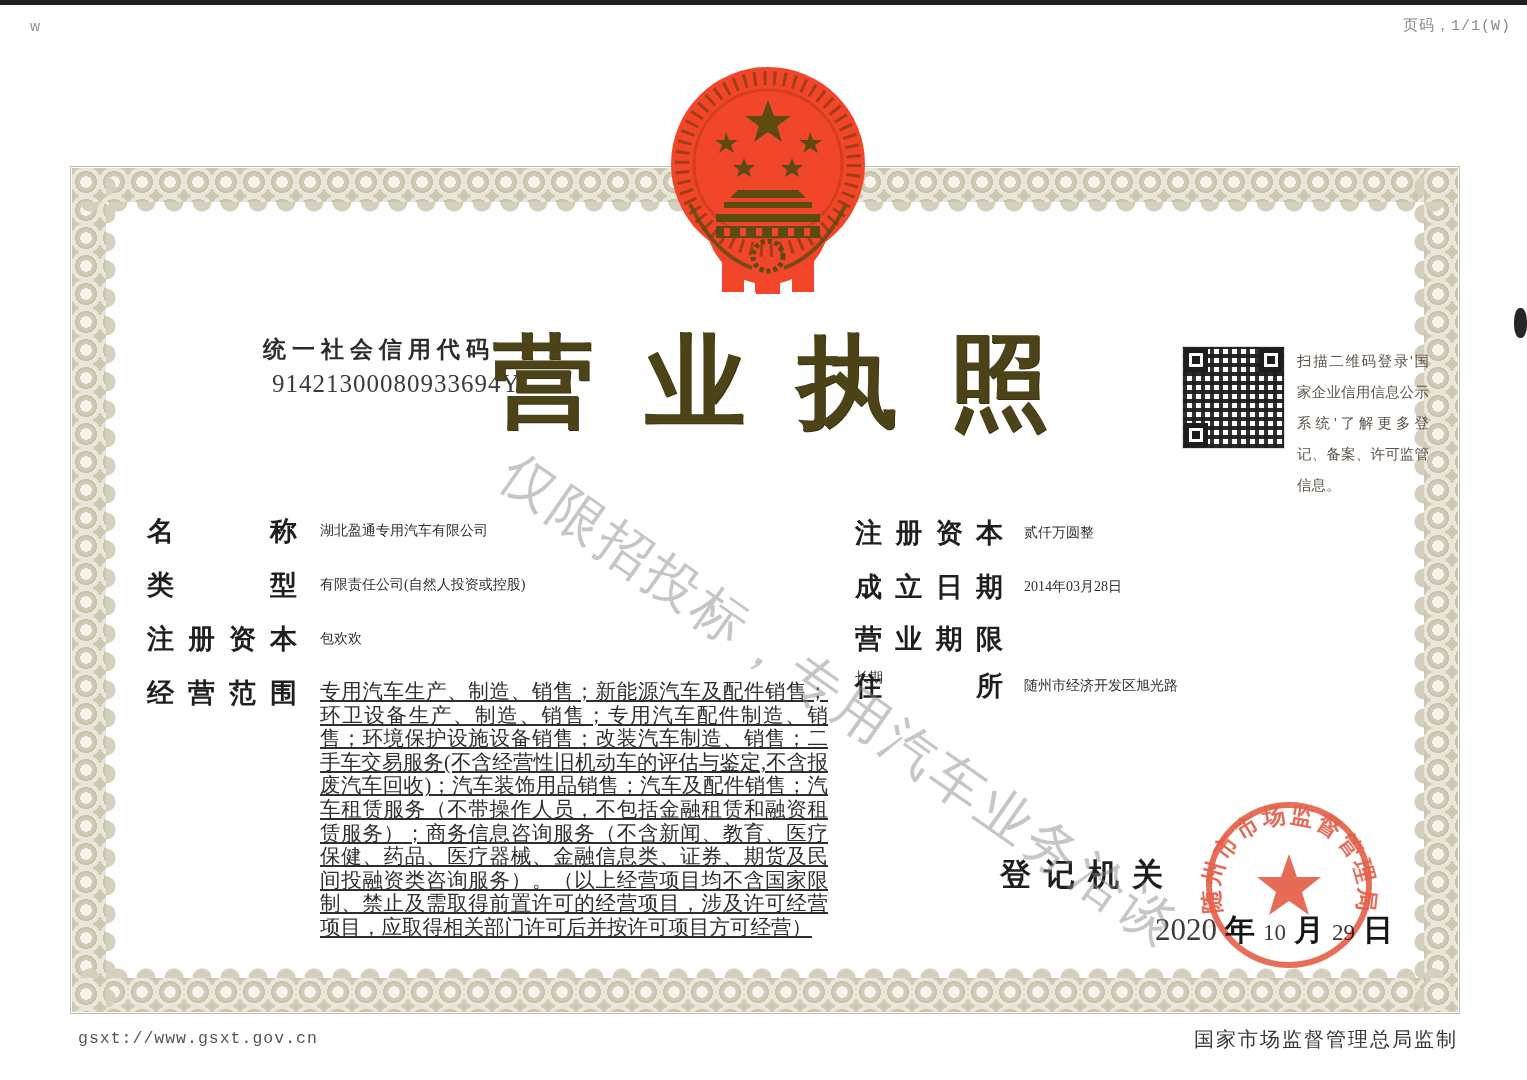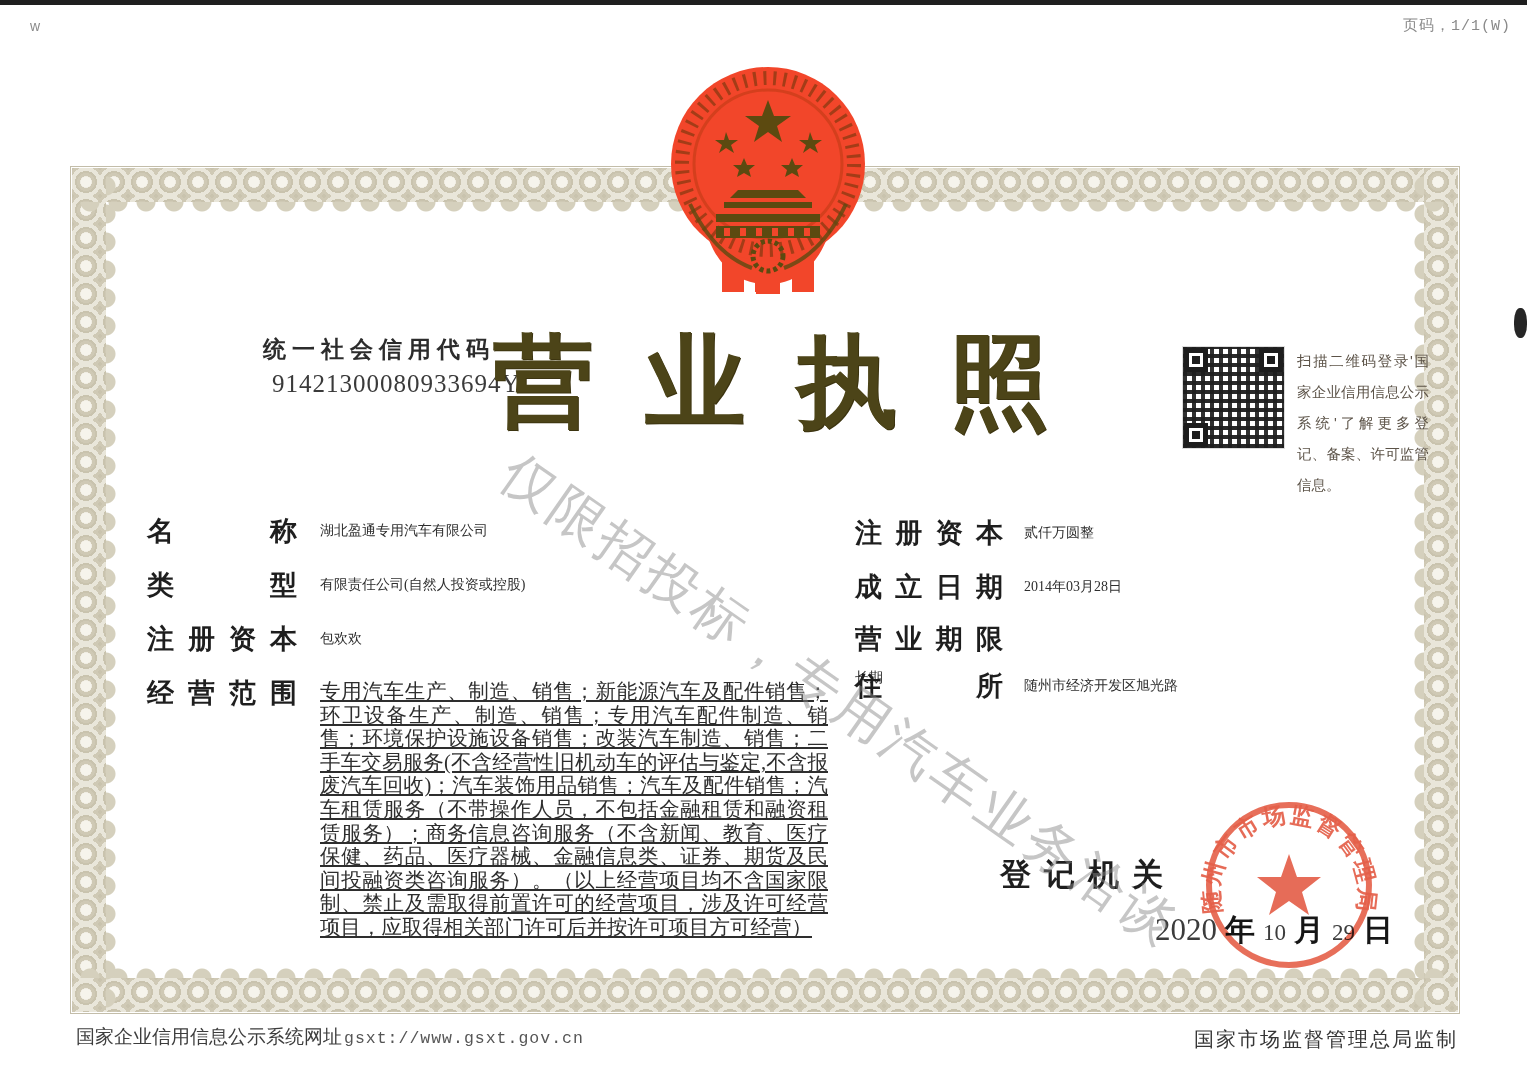--- a/index.html
+++ b/index.html
@@ -207,16 +207,15 @@
     <path id="sealArc" d="M 25,122 A 70,70 0 1 1 157,122" fill="none"></path>
   </defs>
   <text font-size="23" font-weight="bold" fill="#e25139" opacity="0.92" letter-spacing="3">
     <textPath href="#sealArc" startOffset="4">随州市市场监督管理局</textPath>
   </text>
 </svg>
 
 <div class="abs watermark">仅限招投标，专用汽车业务洽谈</div>
 
 <div class="abs footer-left">
-  <span>国家企业信用信息公示系统网址</span>
   <span class="footer-url">gsxt://www.gsxt.gov.cn</span>
 </div>
 <div class="abs footer-right">国家市场监督管理总局监制</div>
 
 </body></html>

